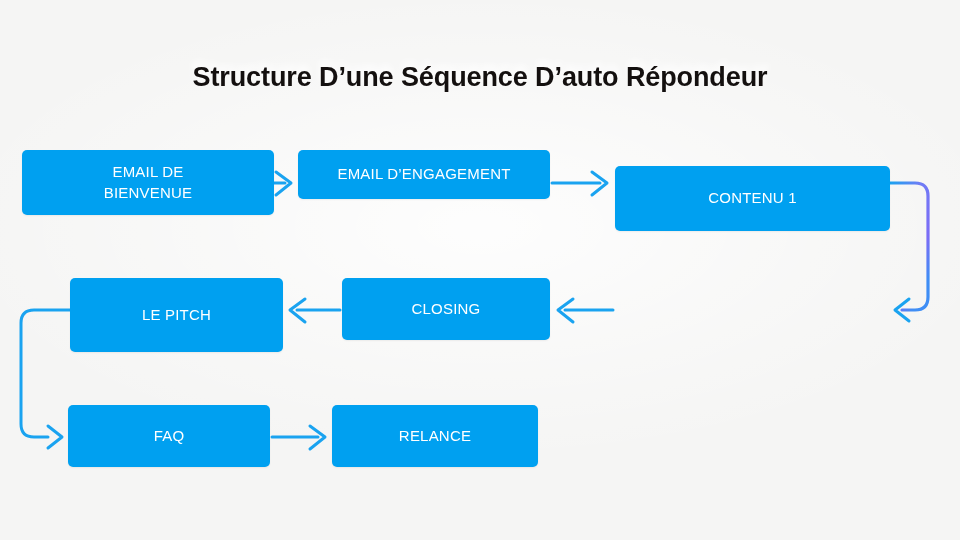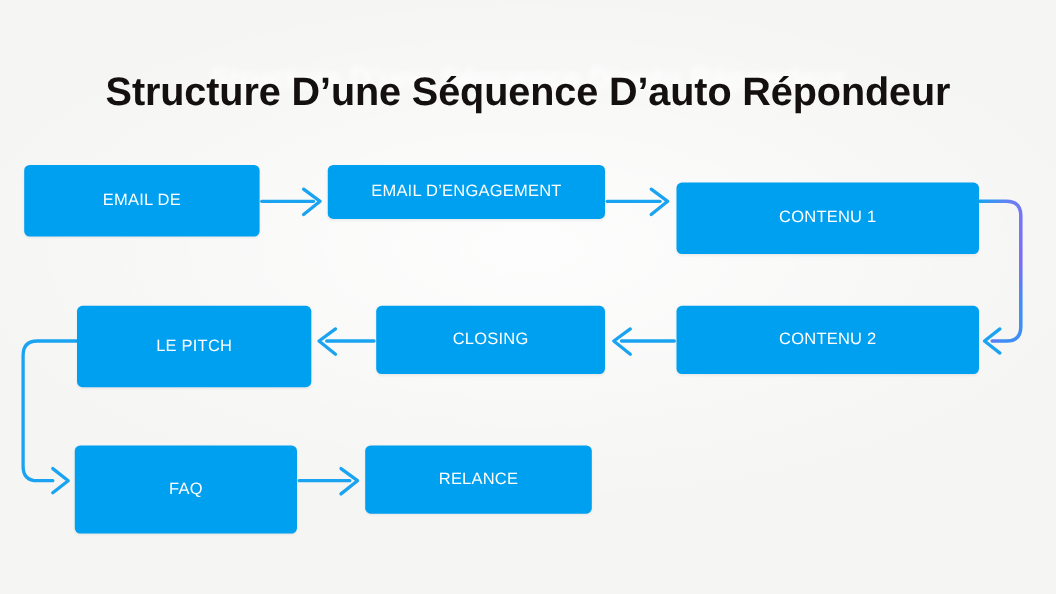--- a/index.html
+++ b/index.html
@@ -30,21 +30,21 @@
     pointer-events: none;
     z-index: 0;
   }
 
   #title {
     position: absolute;
     left: 0;
     top: 62px;
     width: 960px;
     text-align: center;
-    font-size: 36px;
+    font-size: 27px;
     font-weight: bold;
     color: #14100f;
     letter-spacing: -0.1px;
     z-index: 4;
     white-space: nowrap;
   }
   
   #title-ghost {
     position: absolute;
     left: 0;
@@ -138,47 +138,45 @@
       <path d="M 70 310 L 34 310 Q 21 310 21 323 L 21 424 Q 21 437 34 437 L 48 437" fill="none" stroke="#1aa3f0" stroke-width="3" stroke-linecap="round"></path>
       <path d="M 48 426 L 62 437 L 48 448" fill="none" stroke="#1aa3f0" stroke-width="3" stroke-linecap="round" stroke-linejoin="round"></path>
     </g>
 
     <g>
       <path d="M 272 437 L 318 437" fill="none" stroke="#1aa3f0" stroke-width="3" stroke-linecap="round"></path>
       <path d="M 310 426 L 325 437 L 310 449" fill="none" stroke="#1aa3f0" stroke-width="3" stroke-linecap="round" stroke-linejoin="round"></path>
     </g>
   </svg>
 
-  <div class="node" style="left:22px; top:150px; width:214px; height:65px;align-items:center;">
+  <div class="node" style="left:22px; top:150px; width:252px; height:65px;align-items:center;">
     <span>
         <span style="display: block;">EMAIL DE</span>
+        <span style="display: block;">BIENVENUE</span>
       </span>
   </div>
 
   <div class="node" style="left:298px; top:150px; width:252px; height:49px;text-align:center;">
     <span>EMAIL D’ENGAGEMENT</span>
   </div>
 
   <div class="node" style="left:615px; top:150px; width:275px; height:65px;margin-top:16px;">
     <span>CONTENU 1</span>
   </div>
 
-  <div class="node" style="left:615px; top:278px; width:275px; height:62px;">
-    <span>CONTENU 2</span>
-  </div>
 
   <div class="node" style="left:342px; top:278px; width:208px; height:62px;">
     <span>CLOSING</span>
   </div>
 
   <div class="node" style="left:70px; top:278px; width:213px; height:74px;">
     <span>LE PITCH</span>
   </div>
 
-  <div class="node" style="left:68px; top:405px; width:202px; height:80px;">
+  <div class="node" style="left:68px; top:405px; width:202px; height:62px;">
     <span>FAQ</span>
   </div>
 
   <div class="node" style="left:332px; top:405px; width:206px; height:62px;">
     <span>RELANCE</span>
   </div>
 
 </div>
 
 </body></html>

